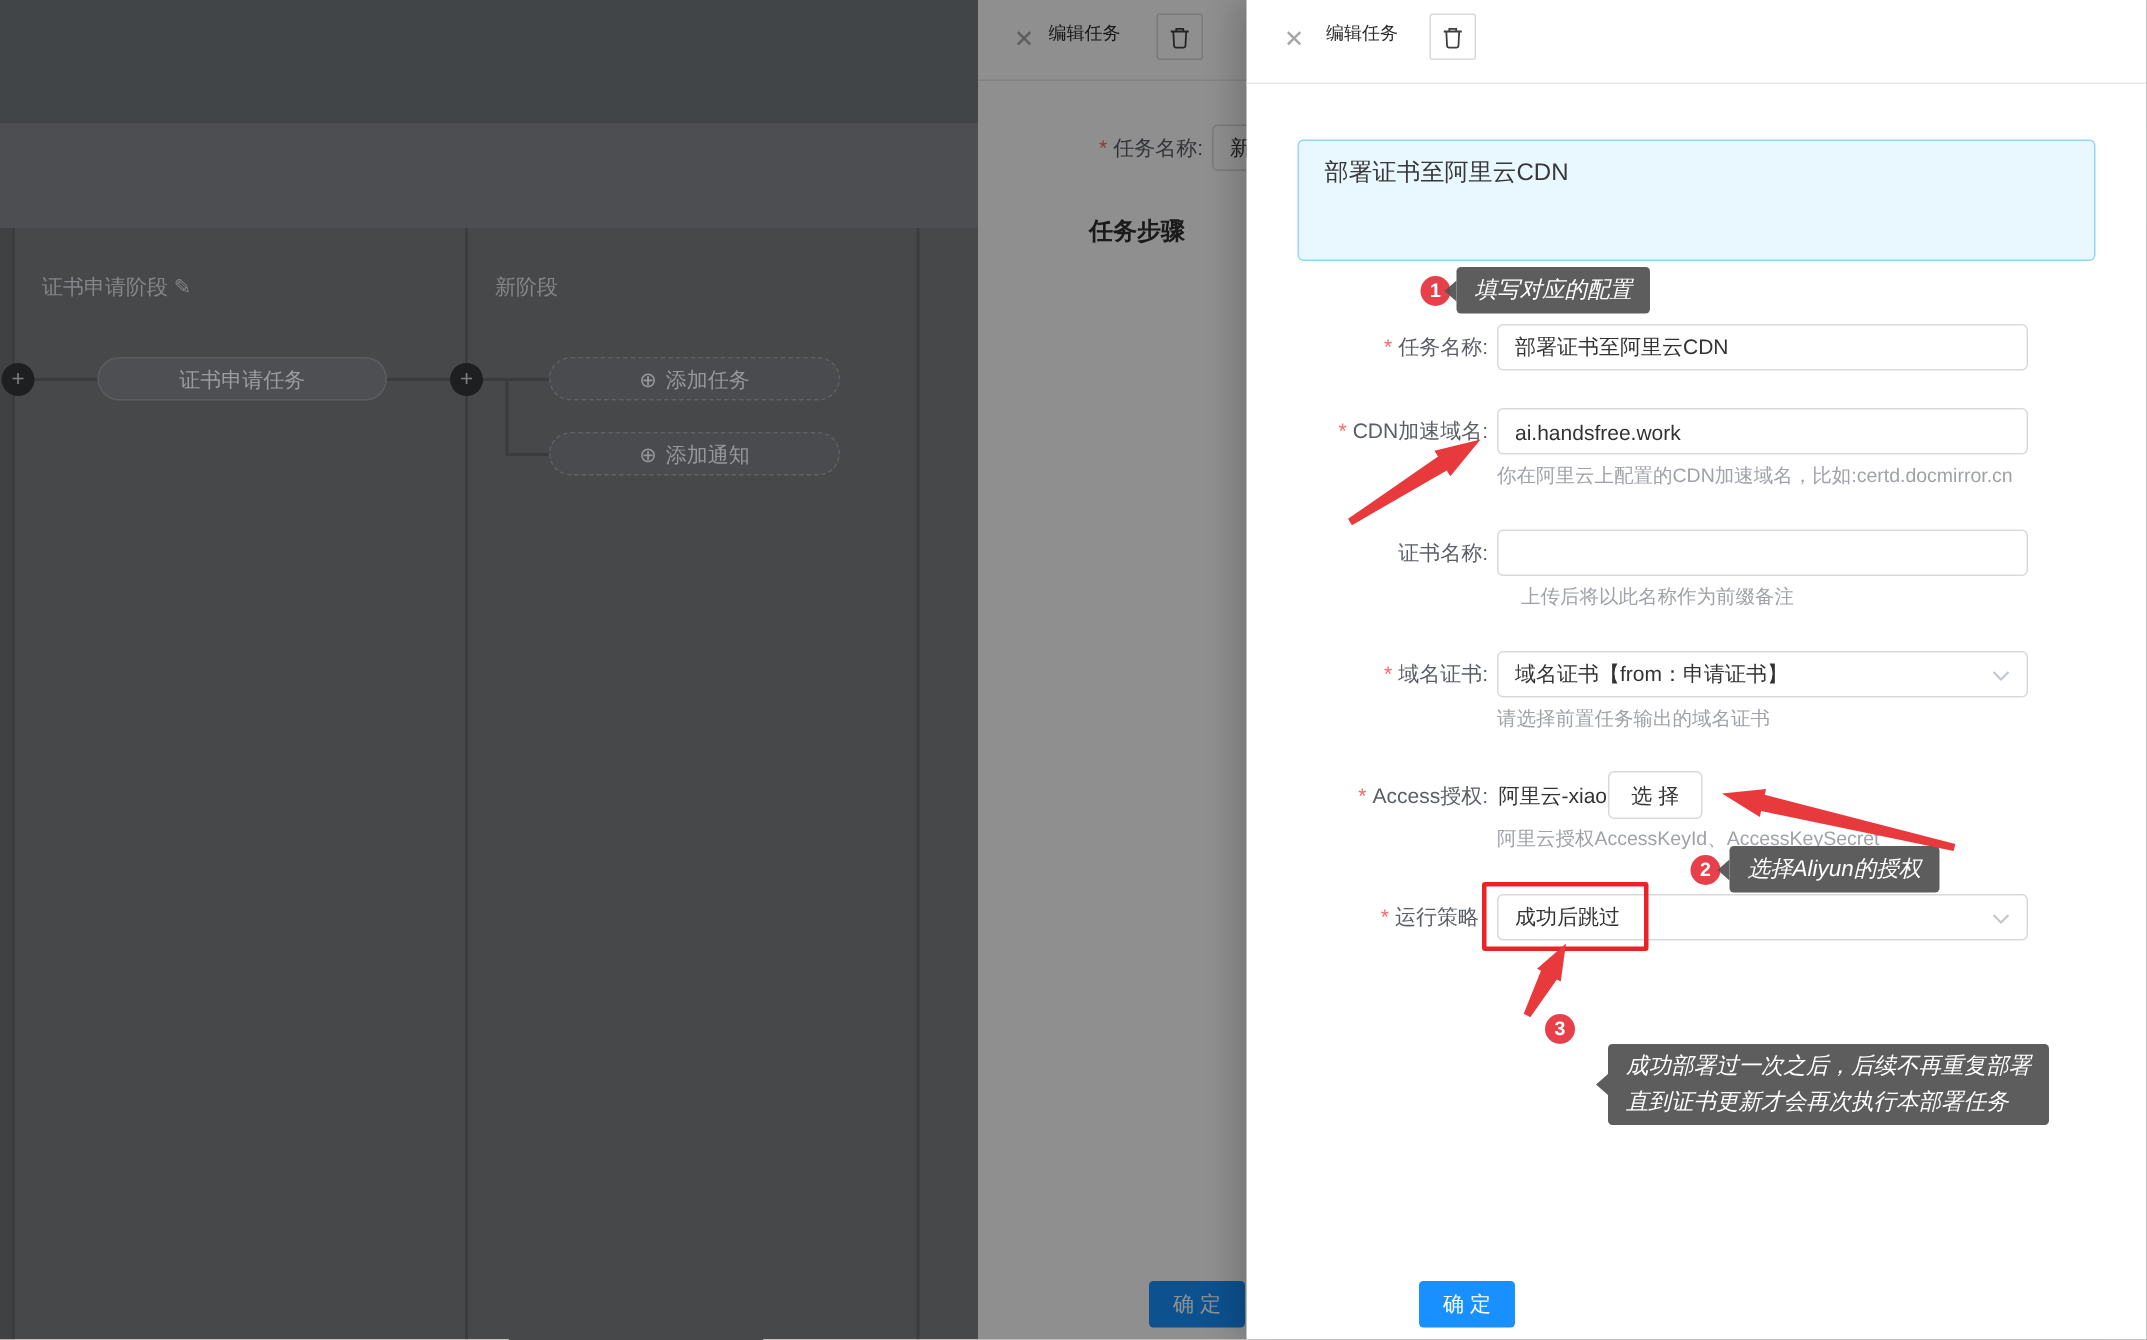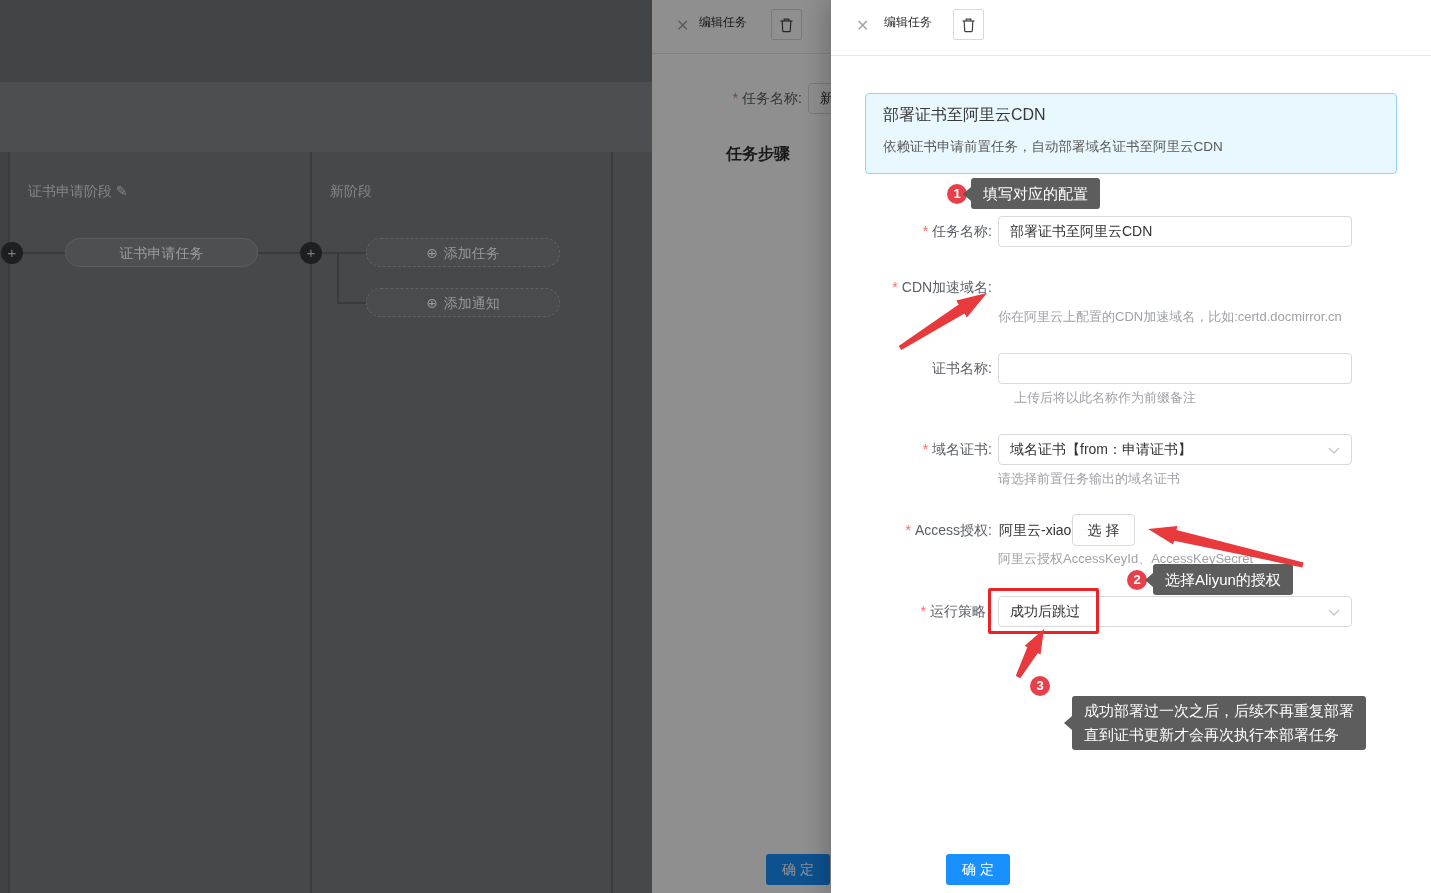--- a/index.html
+++ b/index.html
@@ -44,21 +44,21 @@
   .btn-primary{width:64px;height:31px;background:#1890ff;border-radius:3px;color:#fff;
                font-size:14px;text-align:center;line-height:31px;}
   .alert-info{background:#e9f7fe;border:1px solid #91d5ff;border-radius:4px;}
   .alert-title{font-size:16px;color:#383838;}
   .alert-desc{font-size:13.5px;color:#595959;}
 
   
   .badge{width:20px;height:20px;border-radius:50%;background:#e8404b;color:#fff;
          font-size:13px;font-weight:bold;text-align:center;line-height:20px;z-index:36;}
   .anno-label{background:rgba(84,84,84,0.95);color:#fff;font-size:15px;border-radius:3px;
-              padding:4px 12px;line-height:23px;z-index:36;white-space:nowrap;}
+              padding:4px 12px;line-height:23px;z-index:36;white-space:nowrap;font-style:italic;}
   .anno-label::before{content:"";position:absolute;left:-8px;top:50%;margin-top:-7px;
               border-top:7px solid transparent;border-bottom:7px solid transparent;
               border-right:8px solid rgba(84,84,84,0.95);}
   .red-box{border:3px solid #ec2224;border-radius:2px;background:transparent;z-index:35;}
   .arrow-layer{left:0;top:0;z-index:40;pointer-events:none;}
 </style>
 </head>
 <body>
 
 <div class="page">
@@ -138,30 +138,30 @@
           <line x1="1.5" y1="4" x2="13.5" y2="4"></line>
             <path d="M5.2 4V2.2h4.6V4"></path>
           <path d="M3.2 4l.5 9.6a1.2 1.2 0 0 0 1.2 1.1h5.2a1.2 1.2 0 0 0 1.2-1.1L11.8 4"></path>
         </g>
       </svg>
     </div>
     <div class="abs dz-divider" style="top:55px;"></div>
 
     <div class="abs alert-info" style="left:34px;top:93px;width:532px;height:81px;">
       <div class="abs alert-title" style="left:17px;top:11px;">部署证书至阿里云CDN</div>
-      <div class="abs alert-desc" style="left:17px;top:44px;">依赖证书申请前置任务，自动部署域名证书至阿里云CDN</div>
     </div>
 
     <div class="abs badge" style="left:116px;top:184px;">1</div>
     <div class="abs anno-label" style="left:140px;top:178px;">填写对应的配置</div>
 
     <div class="abs form-label required" style="left:0;top:216px;width:161px;">任务名称:</div>
     <input class="abs tb-input" style="left: 167px; top: 216px;" value="部署证书至阿里云CDN">
 
     <div class="abs form-label required" style="left:0;top:272px;width:161px;">CDN加速域名:</div>
+    <input class="abs tb-input" style="left: 167px; top: 272px;" value="ai.handsfree.work">
     <div class="abs help" style="left:167px;top:308px;">你在阿里云上配置的CDN加速域名，比如:certd.docmirror.cn</div>
 
     <div class="abs form-label" style="left:0;top:353px;width:161px;">证书名称:</div>
     <input class="abs tb-input" style="left: 167px; top: 353px;" value="">
     <div class="abs help" style="left:183px;top:389px;">上传后将以此名称作为前缀备注</div>
 
     <div class="abs form-label required" style="left:0;top:434px;width:161px;">域名证书:</div>
     <div class="abs sel" style="left:167px;top:434px;">
       <span>域名证书【from：申请证书】</span>
       <svg width="12" height="7" viewBox="0 0 12 7">

